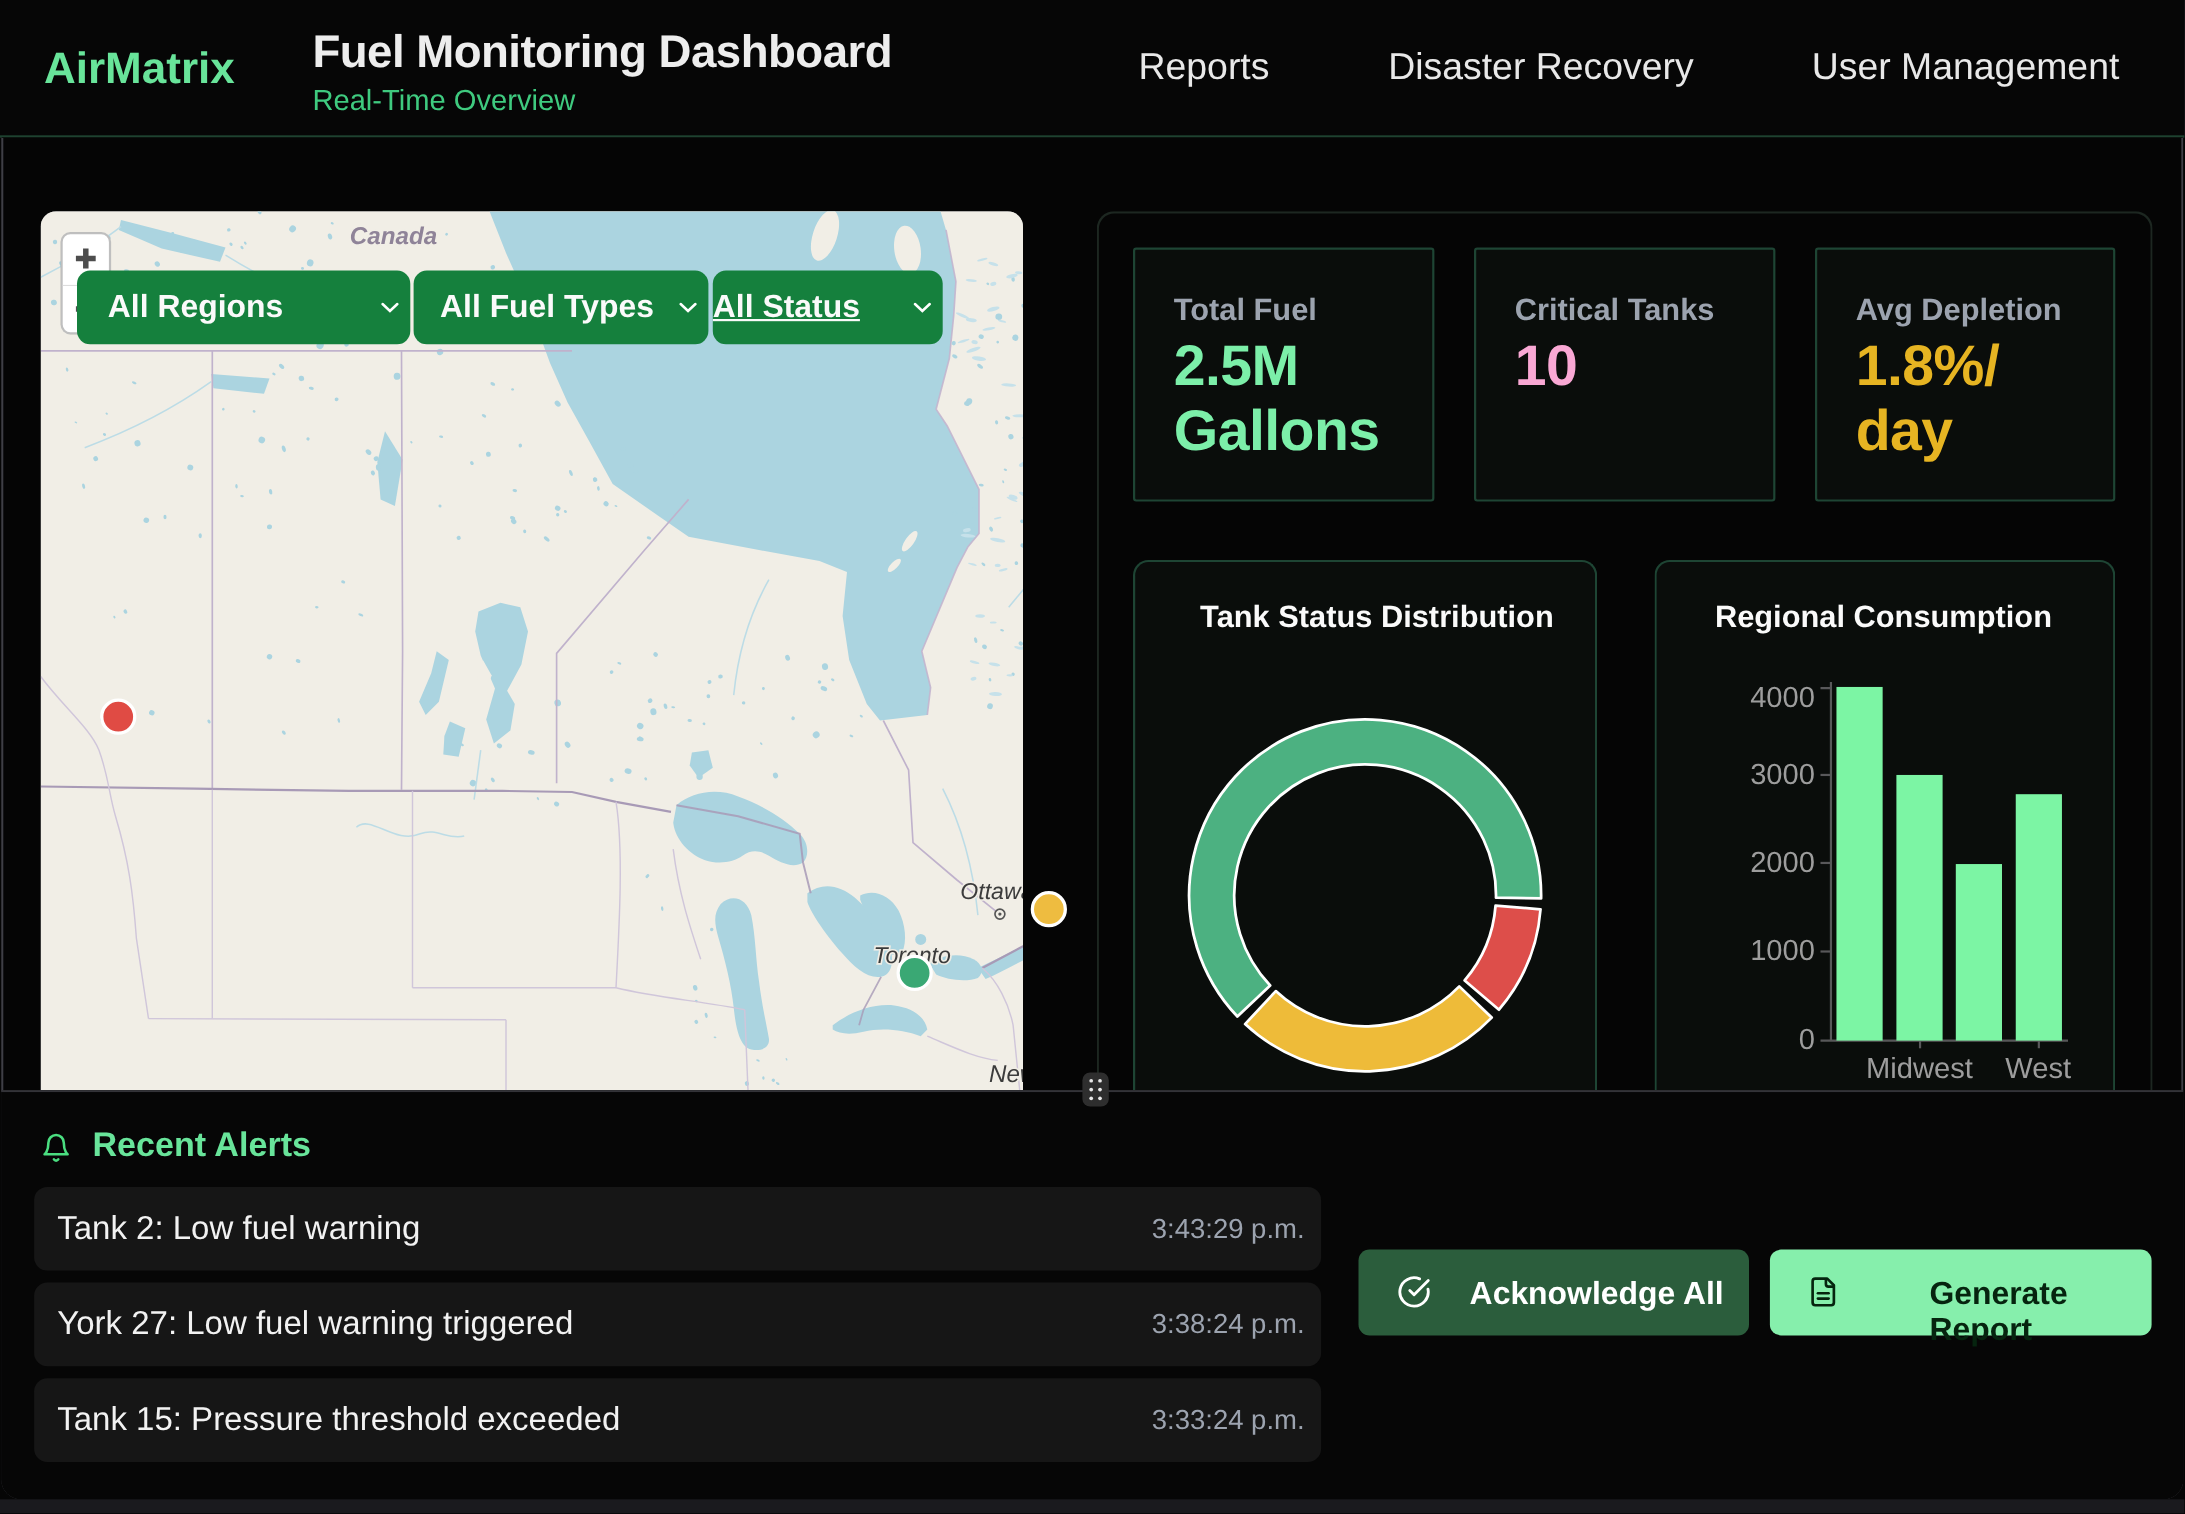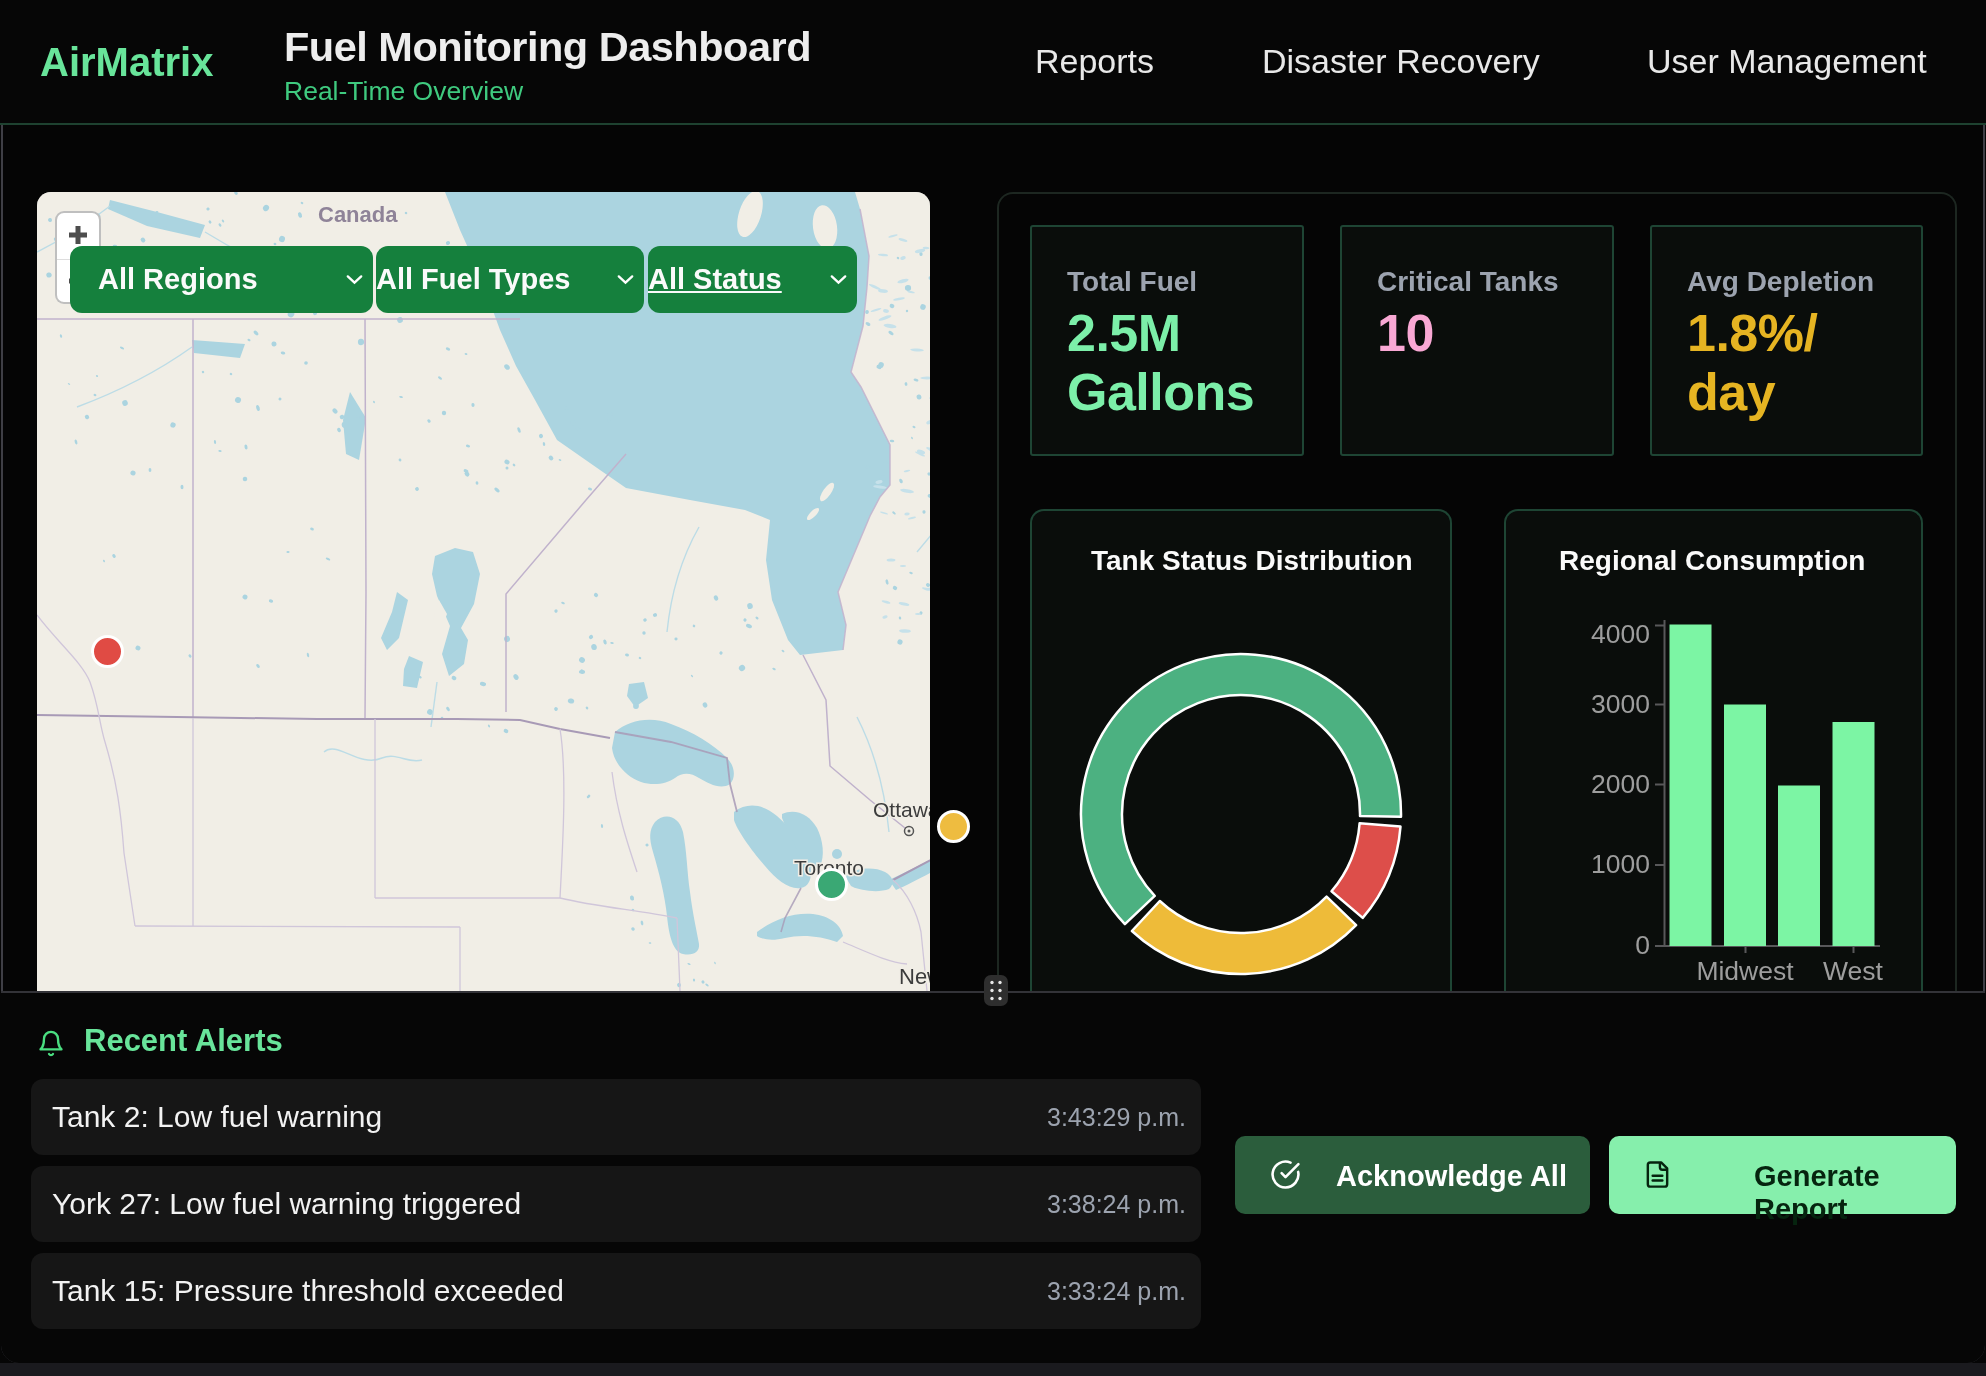--- a/index.html
+++ b/index.html
@@ -15,21 +15,21 @@
   #h-title { position:absolute; left:284px; top:23px; font-size:41.5px; font-weight:bold; color:#ededed; letter-spacing:-0.5px;}
   #h-sub { position:absolute; left:284px; top:76px; font-size:26.5px; color:#3fca7f; }
   .nav { position:absolute; top:42px; font-size:34px; color:#e8e8e8; }
 
   
   #main { position:absolute; left:1px; top:125px; width:1984px; height:1238px;
     background:#050505; border:2px solid #3f3f46; border-top:none; border-radius:0 0 18px 18px; }
 
   
   #map { position:absolute; left:37px; top:192px; width:893px; height:799px;
-    background:#a3a3a3; border-radius:14px 14px 0 0; overflow:hidden; }
+    background:#a3a3a3; border-radius:14px 14px 0 0; overflow:hidden;font-style:italic; }
   .marker { position:absolute; border-radius:50%; width:33px; height:33px; border:3px solid #fff; }
 
   #zoomctl { position:absolute; left:55px; top:211px; width:46px; height:93px; background:#fff;
     border-radius:9px; border:2px solid rgba(0,0,0,0.25); }
   #zoomctl .div { position:absolute; left:0; top:46px; width:46px; height:1px; background:#ddd; }
 
   .dd { position:absolute; top:246px; height:67px; background:#15803d; border-radius:12px;
     color:#fafafa; font-size:29px; font-weight:600; line-height:67px; }
   .dd .chev { position:absolute; top:28px; width:17px; height:11px; }
 
@@ -471,21 +471,21 @@
     <div class="div"></div>
     <svg class="abs" style="left:9px; top:56px;" width="24" height="24" viewBox="0 0 24 24">
         <path d="M3 12 H21" stroke="#4d4d4d" stroke-width="5"></path>
       </svg>
   </div>
 
   <div class="dd" style="left:70px; width:303px;"><span style="padding-left:28px;">All Regions</span>
     <svg class="chev" style="left:276px;" viewBox="0 0 19 11">
         <path d="M2 2 L9.5 9 L17 2" fill="none" stroke="#ffffff" stroke-width="2.6" stroke-linecap="round"></path>
       </svg></div>
-  <div class="dd" style="left:376px; width:268px;"><span style="">All Fuel Types</span>
+  <div class="dd" style="left:376px; width:268px;"><span style="padding-left:24px;">All Fuel Types</span>
     <svg class="chev" style="left:241px;" viewBox="0 0 19 11">
         <path d="M2 2 L9.5 9 L17 2" fill="none" stroke="#ffffff" stroke-width="2.6" stroke-linecap="round"></path>
       </svg></div>
   <div class="dd" style="left:648px; width:209px;"><span style="text-decoration:underline;">All Status</span>
     <svg class="chev" style="left:182px;" viewBox="0 0 19 11">
         <path d="M2 2 L9.5 9 L17 2" fill="none" stroke="#ffffff" stroke-width="2.6" stroke-linecap="round"></path>
       </svg></div>
 
   <div id="rpanel"></div>
 

